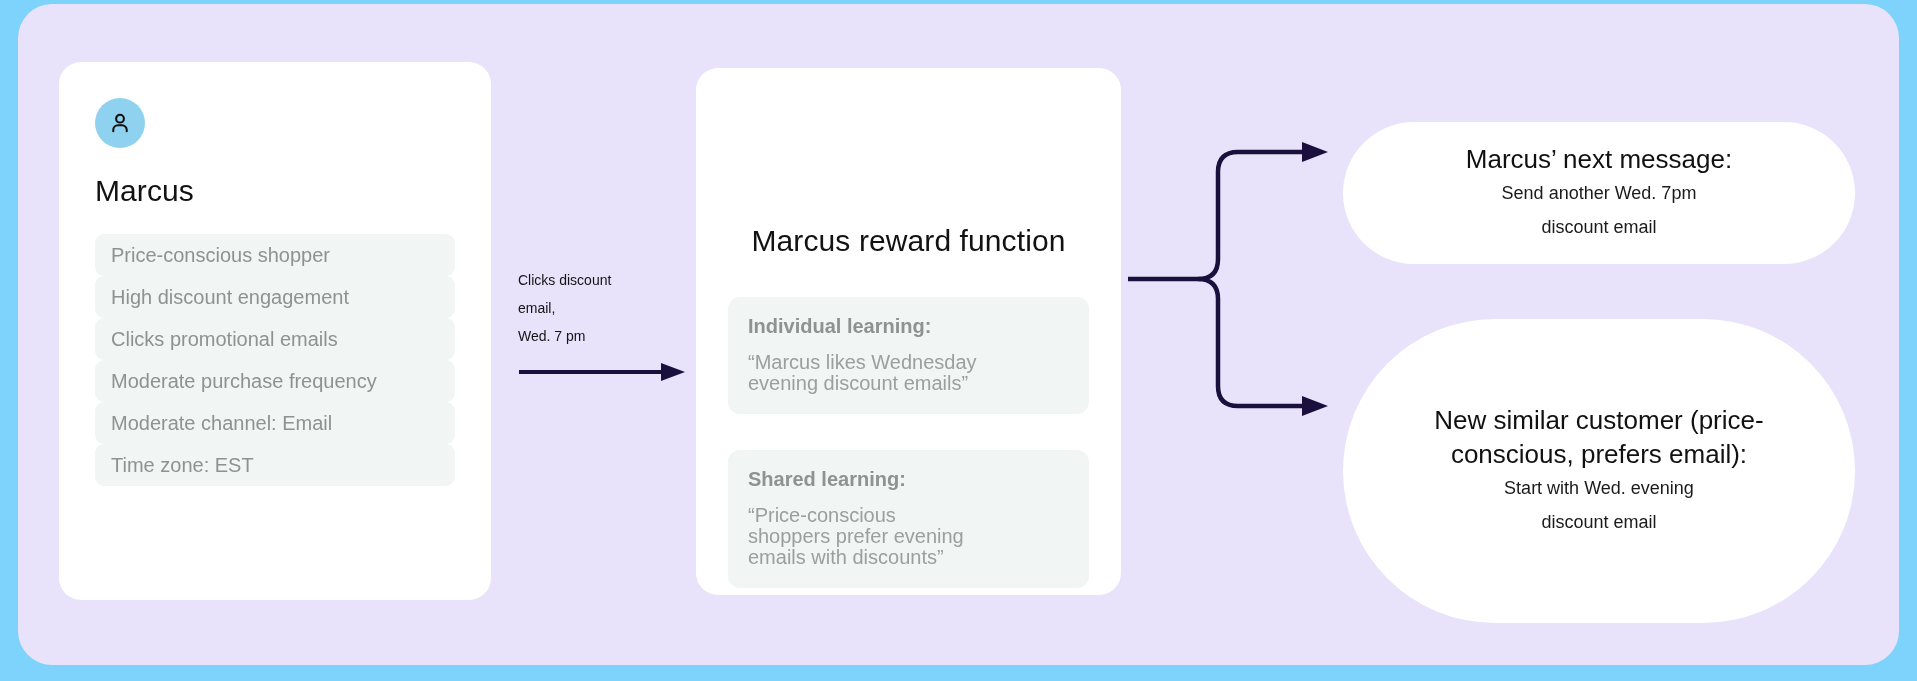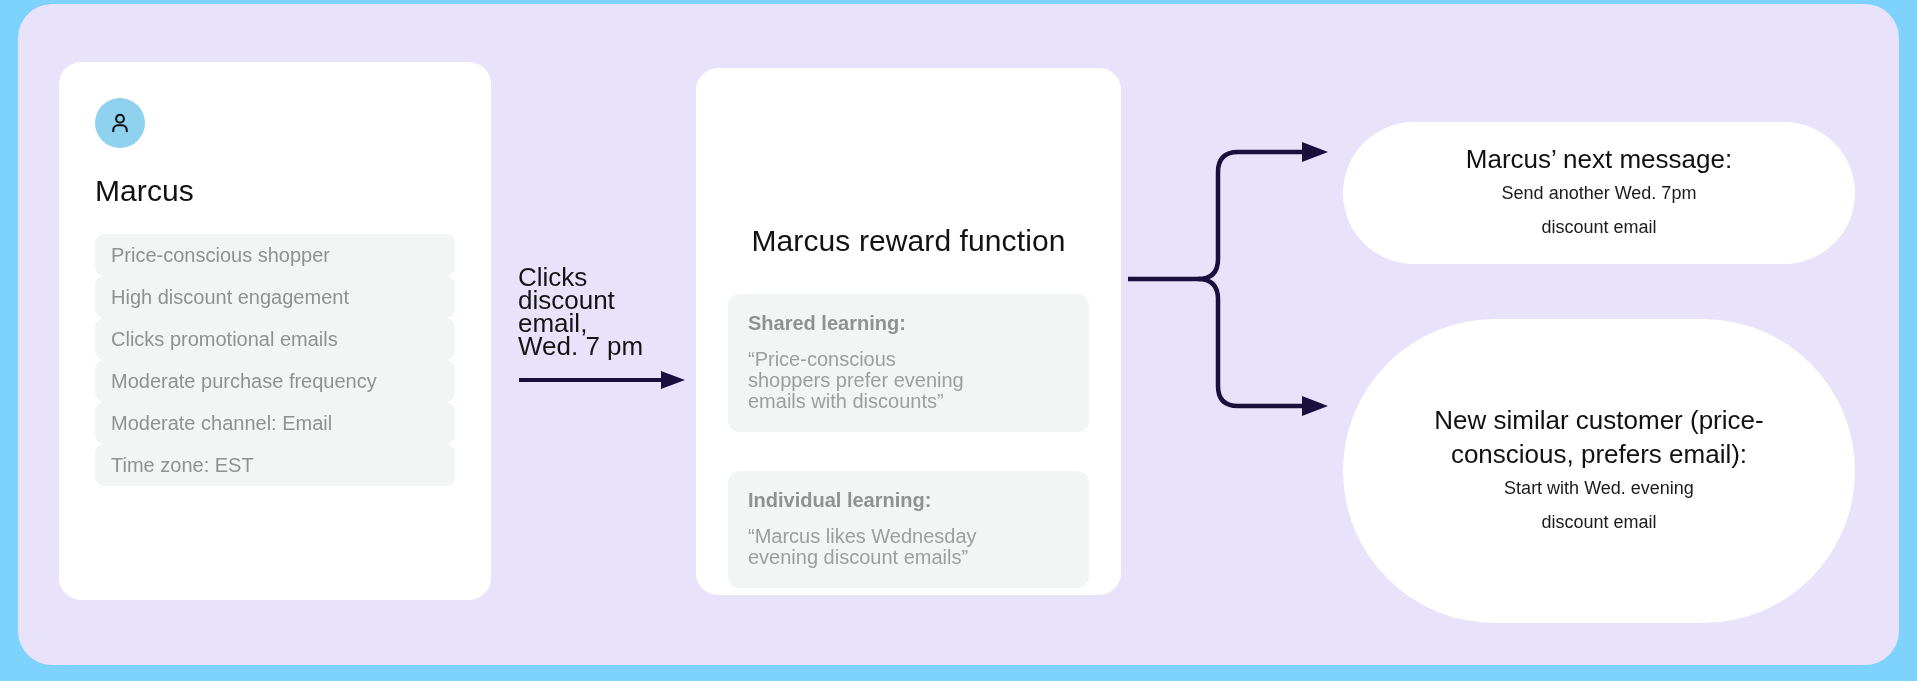--- a/index.html
+++ b/index.html
@@ -83,22 +83,22 @@
 
   
   #transition {
     position: absolute;
     left: 500px;
     top: 262px;
     width: 170px;
   }
 
   .transition-label {
-    font-size: 26px;
-    line-height: 23px;
+    font-size: 14px;
+    line-height: 28px;
     color: #141414;
     white-space: pre-line;
   }
 
   .transition-arrow {
     margin-top: 12px;
   }
 
   
   #reward-card {
@@ -220,31 +220,31 @@
 Wed. 7 pm</div>
       <svg class="transition-arrow" width="167" height="20" viewBox="0 0 167 20">
         <line x1="1" y1="10" x2="147" y2="10" stroke="#1a0f3d" stroke-width="4"></line>
         <polygon points="143,1 167,10 143,19" fill="#1a0f3d"></polygon>
       </svg>
     </div>
 
     <div class="card" id="reward-card">
       <div class="reward-title">Marcus reward function</div>
 
+      <div class="learning-block" id="learning-individual">
+        <div class="learning-label">Individual learning:</div>
+        <div class="learning-quote">“Marcus likes Wednesday
+evening discount emails”</div>
+      </div>
+
       <div class="learning-block" id="learning-shared">
         <div class="learning-label">Shared learning:</div>
         <div class="learning-quote">“Price-conscious
 shoppers prefer evening
 emails with discounts”</div>
-      </div>
-
-      <div class="learning-block" id="learning-individual">
-        <div class="learning-label">Individual learning:</div>
-        <div class="learning-quote">“Marcus likes Wednesday
-evening discount emails”</div>
       </div>
     </div>
 
     <svg id="branch" width="230" height="290" viewBox="0 0 230 290">
 
       <path d="M0,145 H70" stroke="#1a0f3d" stroke-width="4.5" fill="none" stroke-linecap="butt"></path>
 
       <path d="M70,145 q20,0 20,-20 V38 q0,-20 20,-20 H178" stroke="#1a0f3d" stroke-width="4.5" fill="none" stroke-linecap="butt"></path>
       <polygon points="174,8 200,18 174,28" fill="#1a0f3d"></polygon>
 

